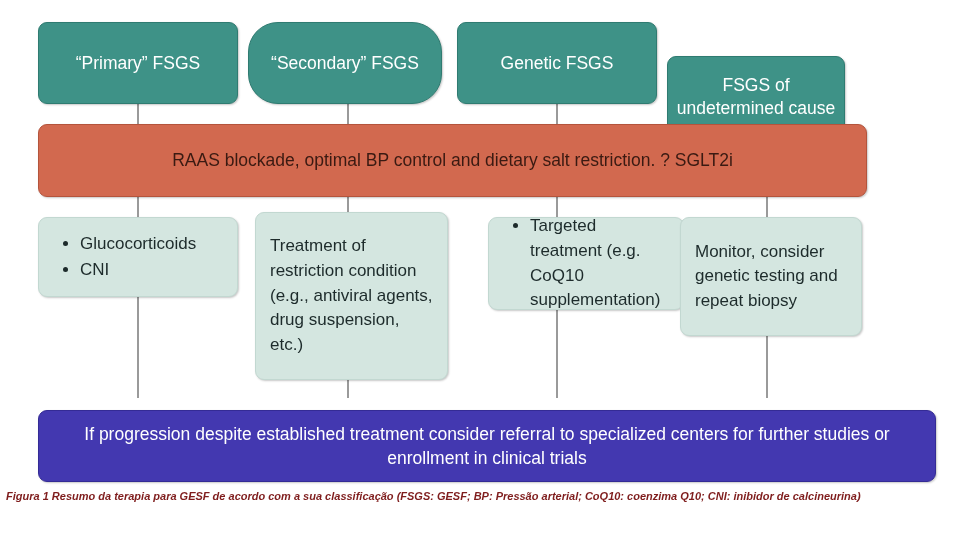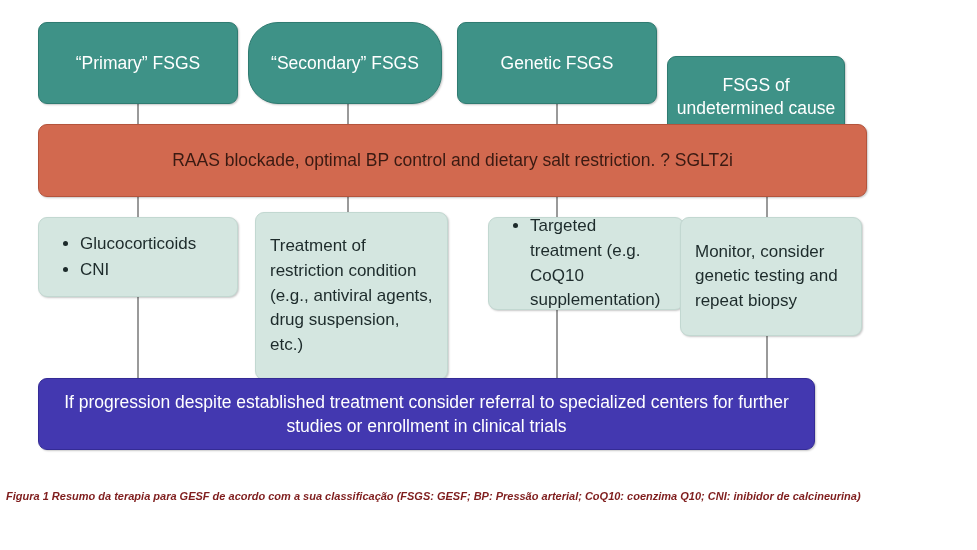--- a/index.html
+++ b/index.html
@@ -168,19 +168,19 @@
       </ul>
     </div>
   </div>
 
   <div class="node treat-box" style="left:680px; top:217px; width:182px; height:119px;">
     <div class="inner">
       <span>Monitor, consider genetic testing and repeat biopsy</span>
     </div>
   </div>
 
-  <div class="node band-blue" style="left:38px; top:378px; width:777px; height:72px;">
+  <div class="node band-blue" style="left:38px; top:410px; width:898px; height:72px;">
     <span>If progression despite established treatment consider referral to specialized centers for further studies or enrollment in clinical trials</span>
   </div>
 
   <div class="caption">Figura 1 Resumo da terapia para GESF de acordo com a sua classificação (FSGS: GESF; BP: Pressão arterial; CoQ10: coenzima Q10; CNI: inibidor de calcineurina)</div>
 
 </div>
 
 </body></html>

